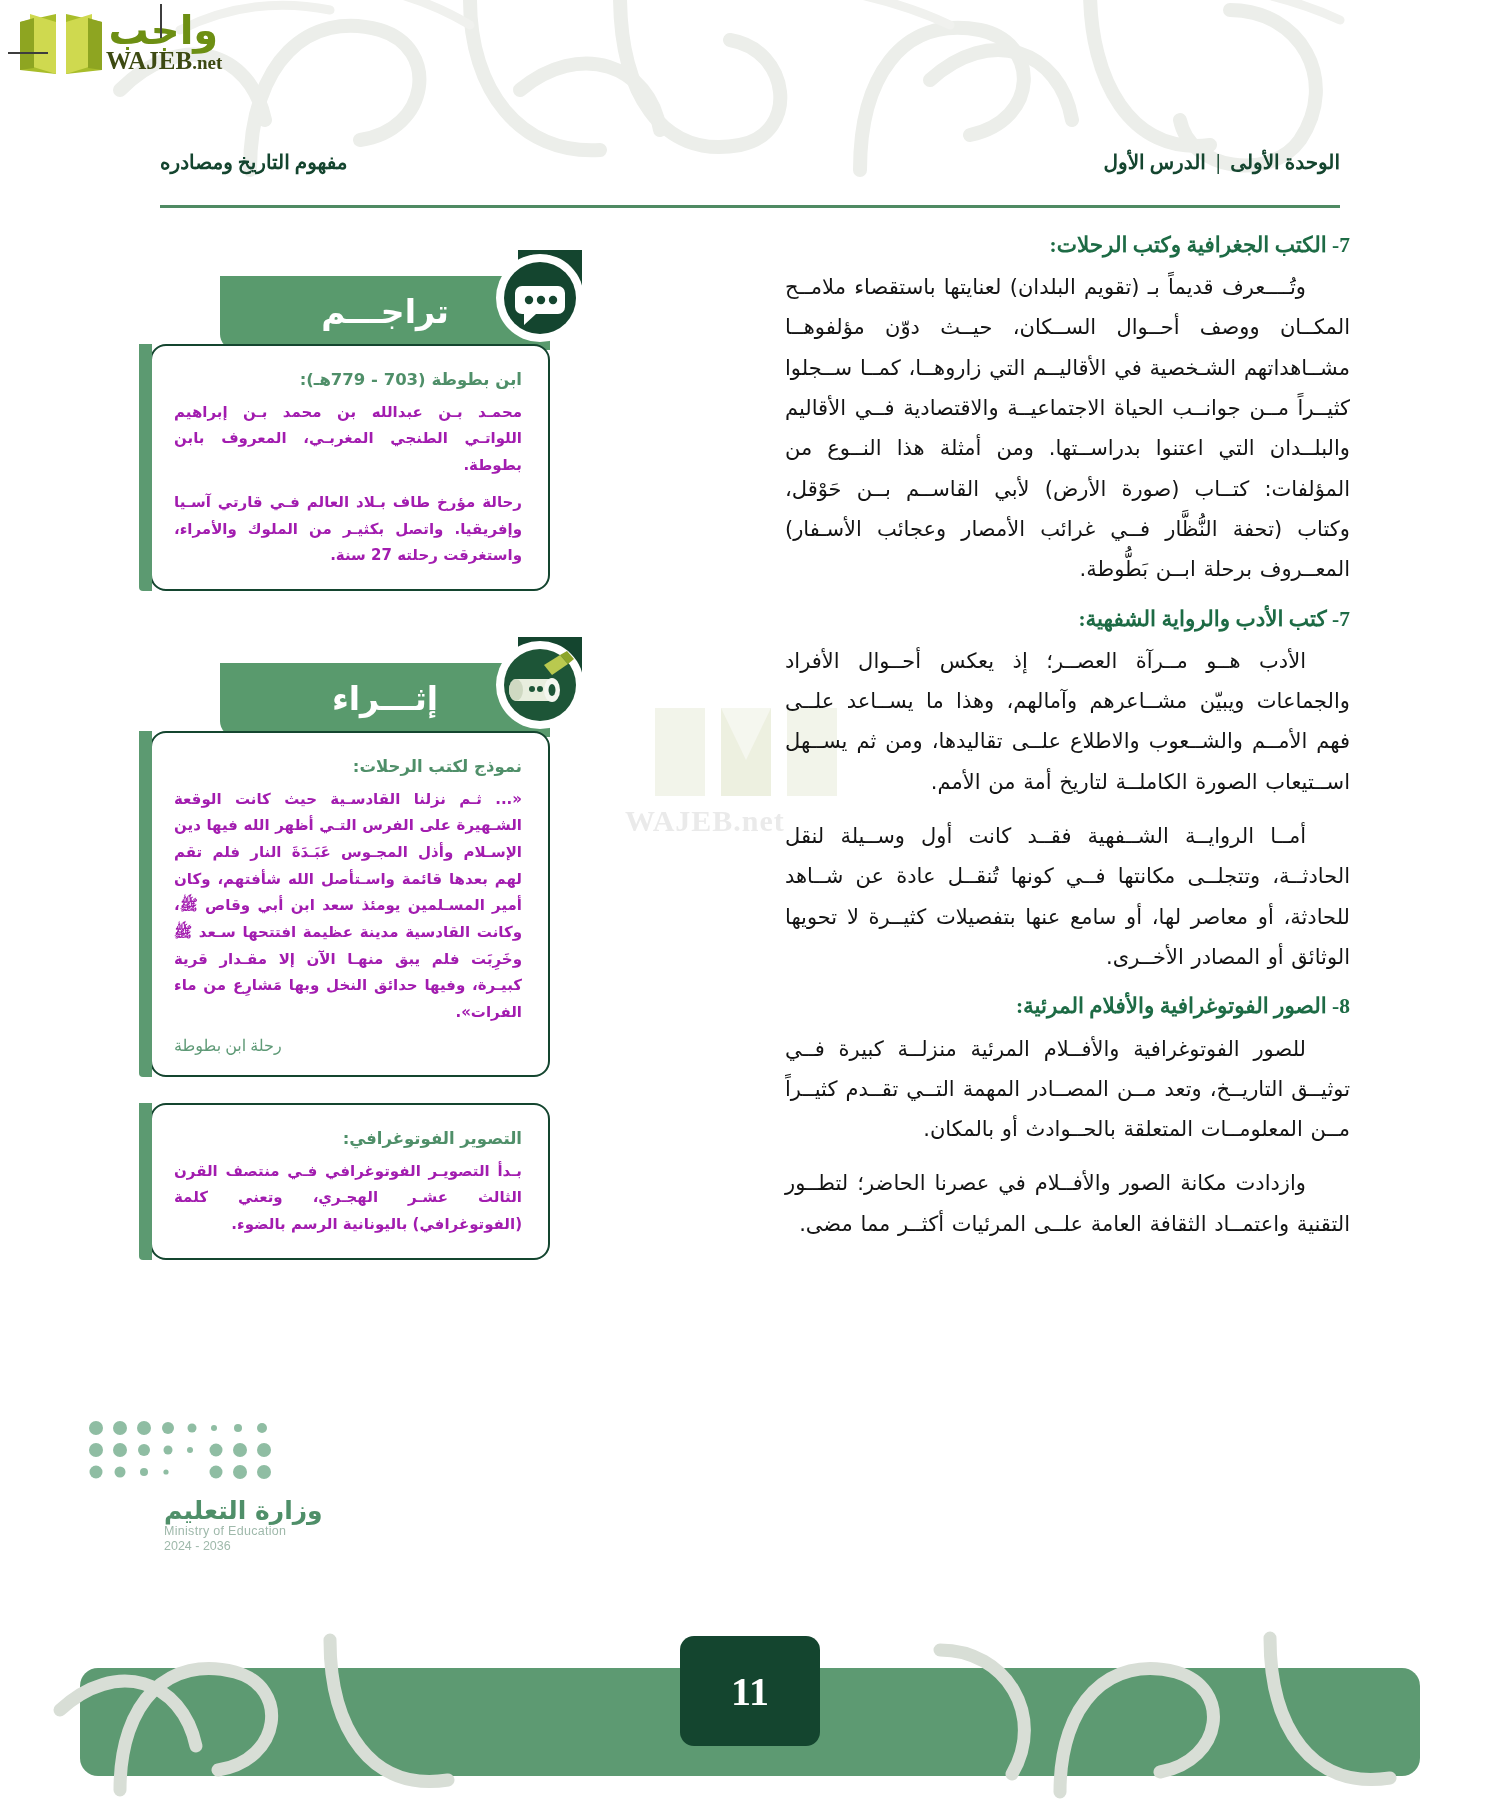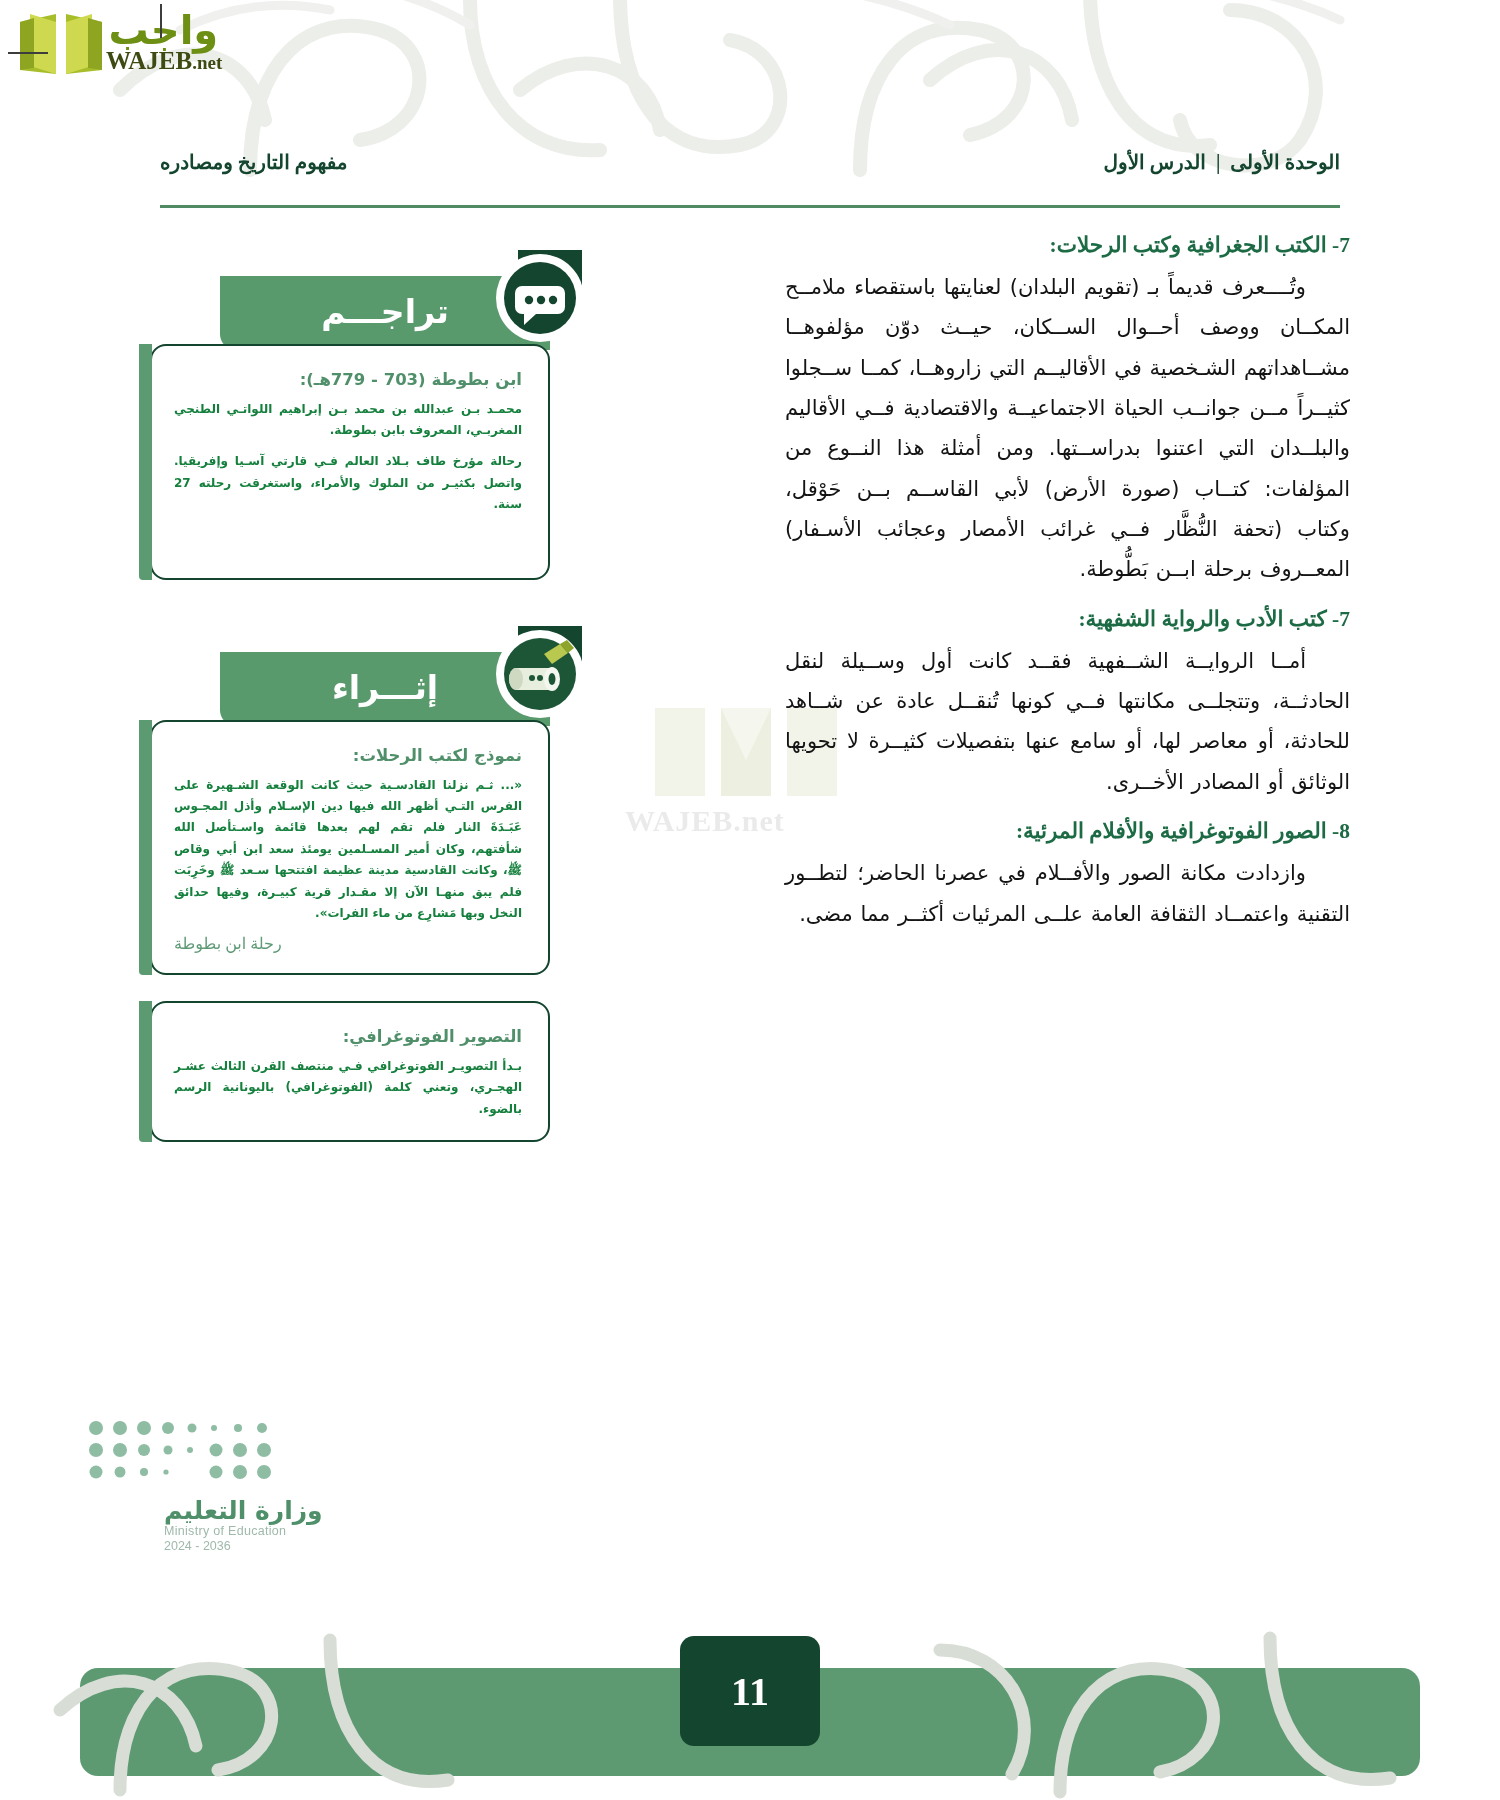--- a/index.html
+++ b/index.html
@@ -95,21 +95,21 @@
   .info-box::after{
     content:"";position:absolute;left:-13px;top:-2px;bottom:-2px;width:13px;
     background:#5c9a71;border-radius:0 0 0 4px;
   }
   .box-title{
     font-size:16.5px;font-weight:bold;color:#4f8f69;
     margin:0 0 6px 0;line-height:1.5;
     font-family:"DejaVu Sans","Liberation Sans",sans-serif;
   }
   .box-text{
-    font-size:12px;font-weight:bold;color:#15803d;line-height:1.78;
+    font-size:15px;font-weight:bold;color:#a21caf;line-height:1.78;
     margin:0 0 10px 0;text-align:justify;text-align-last:right;
     font-family:"DejaVu Sans","Liberation Sans",sans-serif;
   }
   .box-text:last-child{margin-bottom:0;}
   .box-source{
     font-size:16px;color:#5f9a77;font-weight:normal;text-align:left;
     margin:4px 0 0 0;
     font-family:"Liberation Serif","DejaVu Serif",serif;
   }
   .box-tall{min-height:190px;}
@@ -234,25 +234,27 @@
 
   <div class="col-main">
 
     <div class="sec-block">
       <h2 class="sec-head">7- الكتب الجغرافية وكتب الرحلات:</h2>
       <p class="body-p">وتُــــعرف قديماً بـ (تقويم البلدان) لعنايتها باستقصاء ملامــح المكــان ووصف أحــوال الســكان، حيــث دوّن مؤلفوهــا مشــاهداتهم الشـخصية في الأقاليــم التي زاروهــا، كمــا ســجلوا كثيــراً مــن جوانــب الحياة الاجتماعيــة والاقتصادية فــي الأقاليم والبلــدان التي اعتنوا بدراســتها. ومن أمثلة هذا النــوع من المؤلفات: كتــاب (صورة الأرض) لأبي القاســم بــن حَوْقل، وكتاب (تحفة النُّظَّار فــي غرائب الأمصار وعجائب الأسـفار) المعــروف برحلة ابــن بَطُّوطة.</p>
     </div>
 
     <div class="sec-block">
       <h2 class="sec-head">7- كتب الأدب والرواية الشفهية:</h2>
+      <p class="body-p">الأدب هــو مــرآة العصــر؛ إذ يعكس أحــوال الأفراد والجماعات ويبيّن مشــاعرهم وآمالهم، وهذا ما يســاعد علــى فهم الأمــم والشــعوب والاطلاع علــى تقاليدها، ومن ثم يســهل اســتيعاب الصورة الكاملــة لتاريخ أمة من الأمم.</p>
       <p class="body-p">أمــا الروايــة الشــفهية فقــد كانت أول وســيلة لنقل الحادثــة، وتتجلــى مكانتها فــي كونها تُنقــل عادة عن شــاهد  للحادثة، أو معاصر لها، أو سامع عنها بتفصيلات كثيــرة لا تحويها الوثائق أو المصادر الأخــرى.</p>
     </div>
 
     <div class="sec-block">
       <h2 class="sec-head">8- الصور الفوتوغرافية والأفلام المرئية:</h2>
+      <p class="body-p">للصور الفوتوغرافية والأفــلام المرئية منزلــة كبيرة فــي توثيــق التاريــخ، وتعد مــن المصــادر المهمة التــي تقــدم كثيــراً مــن المعلومــات المتعلقة بالحــوادث أو بالمكان.</p>
       <p class="body-p">وازدادت مكانة الصور والأفــلام في عصرنا الحاضر؛ لتطــور التقنية واعتمــاد الثقافة العامة علــى المرئيات أكثــر مما مضى.</p>
     </div>
 
   </div>
 
   <div class="col-side">
 
     <div class="badge-wrap">
       <div class="badge-bar">
         <span class="badge-label">تراجـــم</span>

